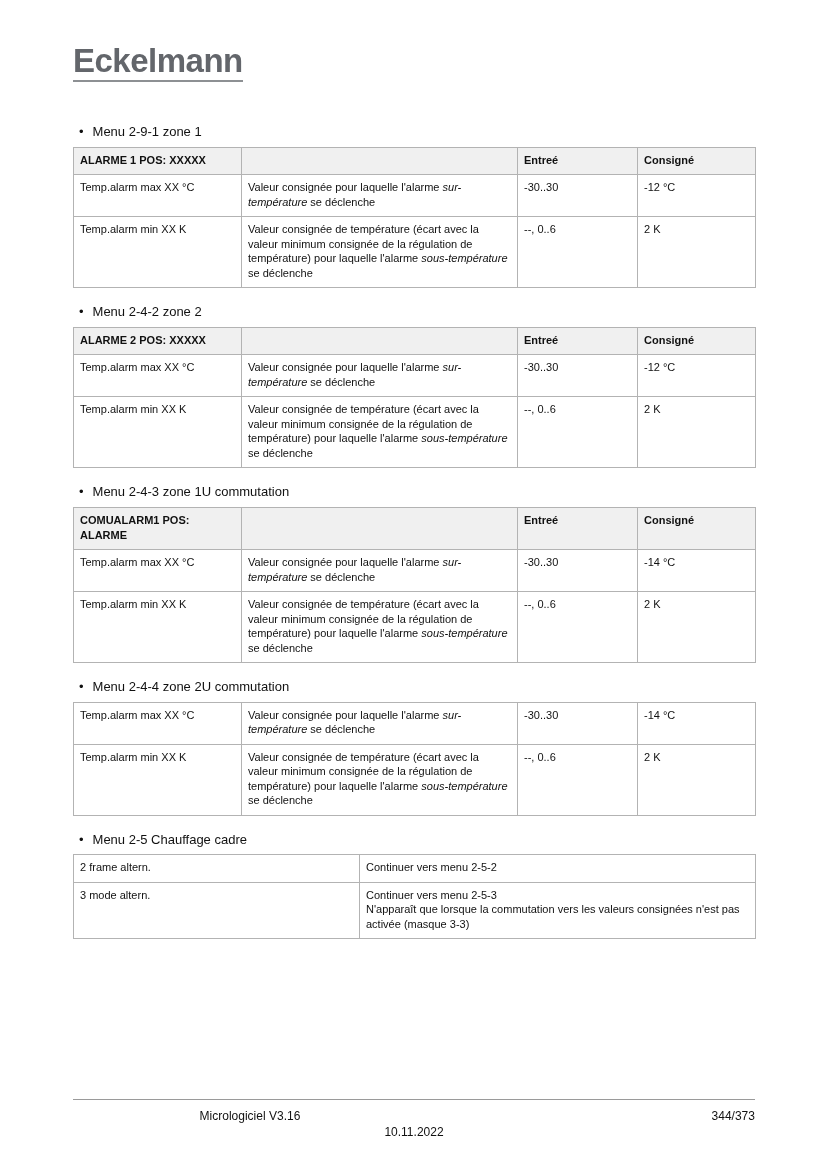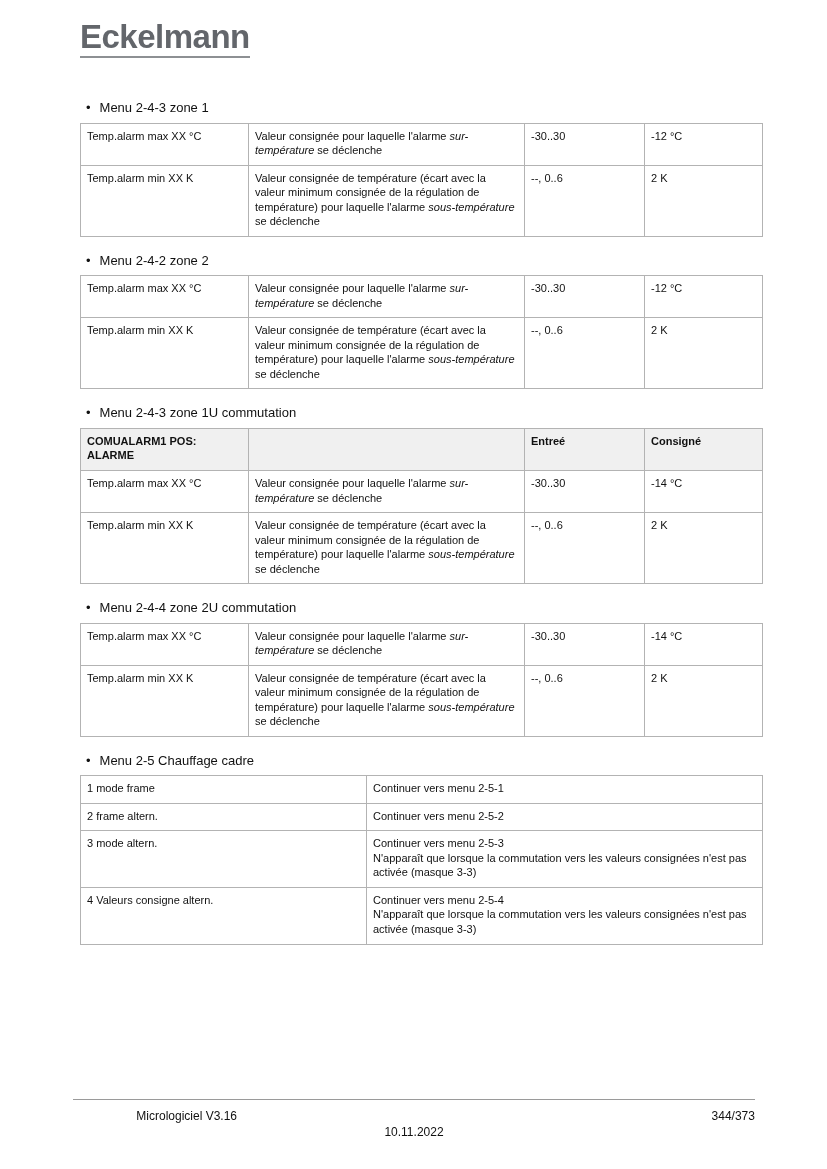--- a/index.html
+++ b/index.html
@@ -1,21 +1,21 @@
 <!DOCTYPE html>
 <html><head>
 <meta charset="utf-8">
 <style>
   * { margin:0; padding:0; box-sizing:border-box; }
   html,body { background:#ffffff; }
   body {
     width:827px; height:1169px; position:relative; overflow:hidden;
     font-family:"Liberation Sans", sans-serif; color:#111111;
   }
-  .content { padding:20px 72px 0 73px;margin-left:7px; }
+  .content { padding:44px 72px 0 73px; }
 
   .logo {
     display:inline-block; font-size:33px; font-weight:bold; line-height:1;
     color:#63666b; letter-spacing:-0.5px;
     border-bottom:2px solid #8d9093; padding-bottom:3px;
   }
 
   .section-heading {
     display:flex; align-items:flex-start;
     font-size:13px; color:#111;
@@ -40,45 +40,51 @@
   table.wide .c3 { width:120px; }
   table.wide .c4 { width:118px; }
   table.two-col .c1 { width:286px; }
   table.two-col .c2 { width:396px; }
 
   .footer {
     position:absolute; left:73px; right:72px; bottom:30px;
     border-top:1px solid #9a9a9a; padding-top:9px;
     display:flex; font-size:12px; color:#111;
   }
-  .footer .f-left  { flex:1; text-align:center; }
+  .footer .f-left  { flex:1; text-align:right; }
   .footer .f-center{ flex:1; text-align:center;margin-top:16px; }
   .footer .f-right { flex:1; text-align:right; }
 </style>
 </head>
 <body>
 
 <div class="content">
 
   <div class="logo">Eckelmann</div>
 
   
   <section class="section sec-first">
     <div class="section-heading">
       <span class="bullet">•</span>
-      <span class="heading-text">Menu 2-4-3 zone 1</span>
-    </div>
-    <table class="param-table wide">
-      <colgroup>
-          <col class="c1">
-          <col class="c2">
-          <col class="c3">
-          <col class="c4">
-        </colgroup>
-      <tbody>
+      <span class="heading-text">Menu 2-9-1 zone 1</span>
+    </div>
+    <table class="param-table wide">
+      <colgroup>
+          <col class="c1">
+          <col class="c2">
+          <col class="c3">
+          <col class="c4">
+        </colgroup>
+      <tbody>
+        <tr>
+          <th>ALARME 1 POS: XXXXX</th>
+          <th></th>
+          <th>Entreé</th>
+          <th>Consigné</th>
+        </tr>
         <tr>
           <td>Temp.alarm max XX °C</td>
           <td>Valeur consignée pour laquelle l'alarme <i>sur-température</i> se déclenche</td>
           <td>-30..30</td>
           <td>-12 °C</td>
         </tr>
         <tr>
           <td>Temp.alarm min XX K</td>
           <td>Valeur consignée de température (écart avec la valeur minimum consignée de la régulation de température) pour laquelle l'alarme <i>sous-température</i> se déclenche</td>
           <td>--, 0..6</td>
@@ -95,20 +101,26 @@
       <span class="heading-text">Menu 2-4-2 zone 2</span>
     </div>
     <table class="param-table wide">
       <colgroup>
           <col class="c1">
           <col class="c2">
           <col class="c3">
           <col class="c4">
         </colgroup>
       <tbody>
+        <tr>
+          <th>ALARME 2 POS: XXXXX</th>
+          <th></th>
+          <th>Entreé</th>
+          <th>Consigné</th>
+        </tr>
         <tr>
           <td>Temp.alarm max XX °C</td>
           <td>Valeur consignée pour laquelle l'alarme <i>sur-température</i> se déclenche</td>
           <td>-30..30</td>
           <td>-12 °C</td>
         </tr>
         <tr>
           <td>Temp.alarm min XX K</td>
           <td>Valeur consignée de température (écart avec la valeur minimum consignée de la régulation de température) pour laquelle l'alarme <i>sous-température</i> se déclenche</td>
           <td>--, 0..6</td>
@@ -190,34 +202,26 @@
       <span class="bullet">•</span>
       <span class="heading-text">Menu 2-5 Chauffage cadre</span>
     </div>
     <table class="param-table two-col">
       <colgroup>
           <col class="c1">
           <col class="c2">
         </colgroup>
       <tbody>
         <tr>
-          <td>1 mode frame</td>
-          <td>Continuer vers menu 2-5-1</td>
-        </tr>
-        <tr>
           <td>2 frame altern.</td>
           <td>Continuer vers menu 2-5-2</td>
         </tr>
         <tr>
           <td>3 mode altern.</td>
           <td>Continuer vers menu 2-5-3<br>N'apparaît que lorsque la commutation vers les valeurs consignées n'est pas activée (masque 3-3)</td>
-        </tr>
-        <tr>
-          <td>4 Valeurs consigne altern.</td>
-          <td>Continuer vers menu 2-5-4<br>N'apparaît que lorsque la commutation vers les valeurs consignées n'est pas activée (masque 3-3)</td>
         </tr>
       </tbody>
     </table>
   </section>
 
 </div>
 
 <div class="footer">
   <div class="f-left">Micrologiciel V3.16</div>
   <div class="f-center">10.11.2022</div>

